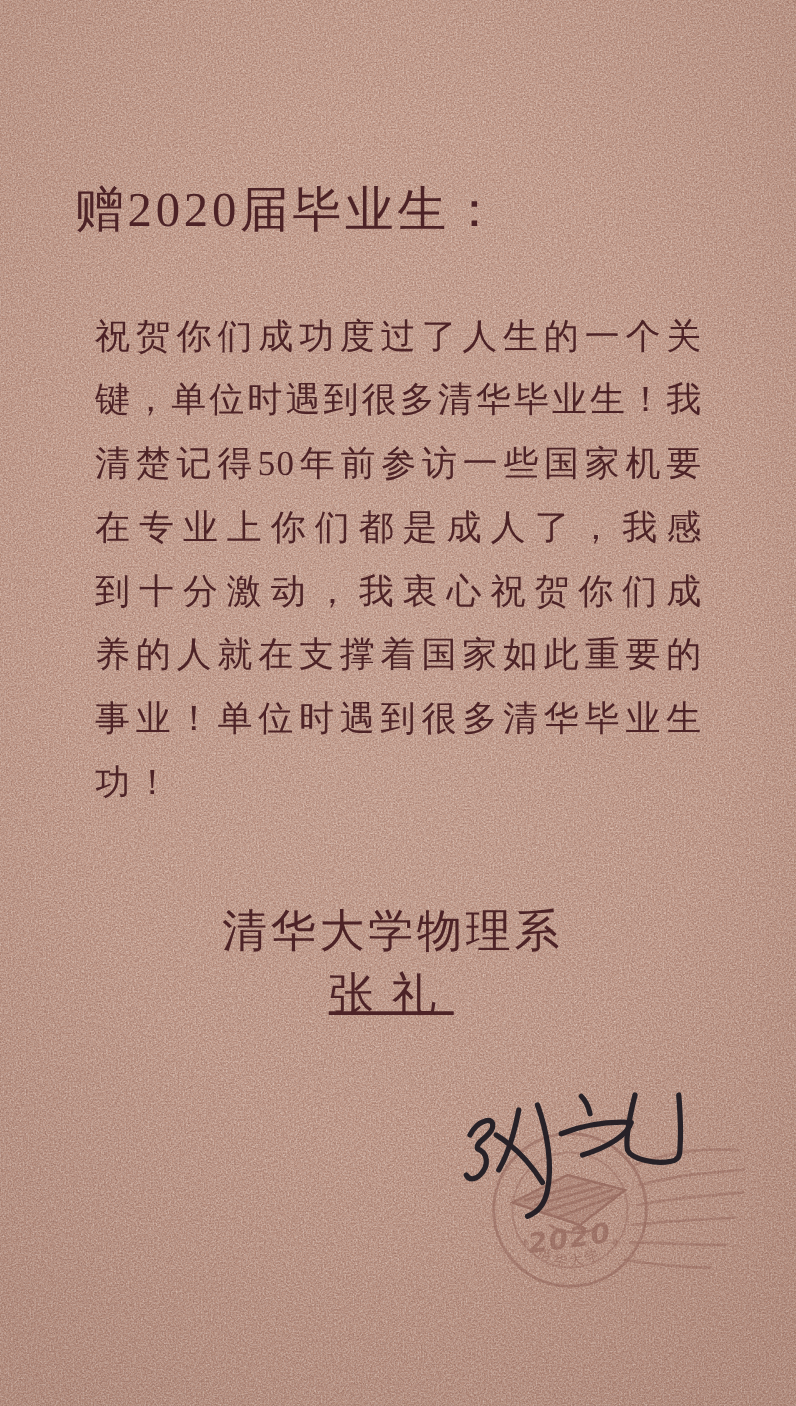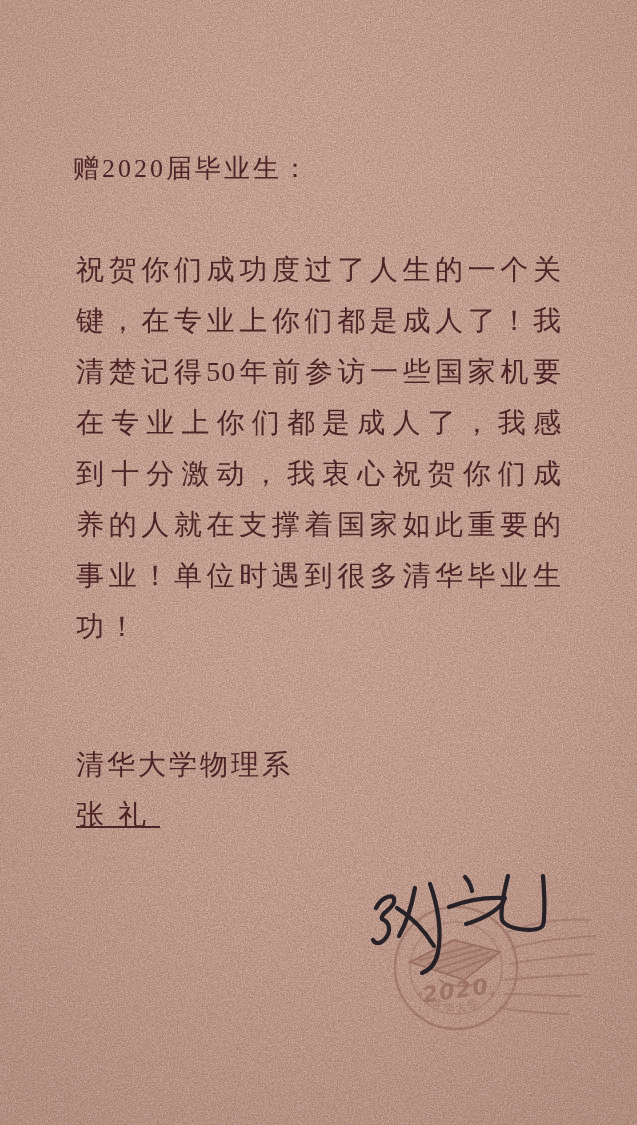--- a/index.html
+++ b/index.html
@@ -11,39 +11,39 @@
   .paper{
     position:relative;width:637px;height:1125px;
     background:linear-gradient(160deg,#cba28f 0%,#c79e8c 35%,#c39a88 70%,#bf9684 100%);
   }
   .grain{position:absolute;left:0;top:0;width:637px;height:1125px;pointer-events:none;}
   .vignette{
     position:absolute;left:0;top:0;width:637px;height:1125px;pointer-events:none;
     background:radial-gradient(ellipse 75% 65% at 50% 45%, rgba(255,240,228,0.06) 0%, rgba(0,0,0,0) 55%, rgba(82,46,38,0.10) 100%);
   }
   .salutation{
-    position:absolute;left:73px;top:144px;width:500px;
-    font-size:26px;line-height:50px;letter-spacing:3px;
+    position:absolute;left:60px;top:144px;width:500px;
+    font-size:39px;line-height:50px;letter-spacing:3px;
     color:#4d2327;
   }
   .body-text{
     position:absolute;left:76px;top:244px;width:486px;
     font-size:28px;line-height:51px;color:#4d2327;letter-spacing:1px;
   }
   .body-text .line{
     text-align:justify;text-align-last:justify;
     height:51px;white-space:nowrap;
   }
   .body-text .line.short{
     text-align:left;text-align-last:left;letter-spacing:4px;
   }
   .signoff{
-    position:absolute;left:76px;top:740px;width:476px;
-    font-size:28px;line-height:50px;letter-spacing:3px;
-    color:#4d2327;text-align:left;
+    position:absolute;left:76px;top:720px;width:476px;
+    font-size:36px;line-height:50px;letter-spacing:3px;
+    color:#4d2327;text-align:center;
   }
   .signoff .name{padding-right:2px;letter-spacing:14px;text-decoration:underline;}
   .stamp-svg{position:absolute;left:376px;top:884px;pointer-events:none;}
   .signature-svg{position:absolute;left:352px;top:856px;pointer-events:none;}
 </style>
 </head>
 <body>
 
 <div class="paper">
 
@@ -59,21 +59,21 @@
     <rect width="637" height="1125" filter="url(#grainDark)" opacity="0.55"></rect>
     <rect width="637" height="1125" filter="url(#grainLight)" opacity="0.5"></rect>
   </svg>
 
   <div class="vignette"></div>
 
   <div class="salutation">赠2020届毕业生：</div>
 
   <div class="body-text">
     <div class="line">祝贺你们成功度过了人生的一个关</div>
-    <div class="line">键，在专业上你们都是成人了！我</div>
+    <div class="line">键，单位时遇到很多清华毕业生！我</div>
     <div class="line">清楚记得50年前参访一些国家机要</div>
     <div class="line">在专业上你们都是成人了，我感</div>
     <div class="line">到十分激动，我衷心祝贺你们成</div>
     <div class="line">养的人就在支撑着国家如此重要的</div>
     <div class="line">事业！单位时遇到很多清华毕业生</div>
     <div class="line short">功！</div>
   </div>
 
   <div class="signoff">
     <div class="org">清华大学物理系</div>

